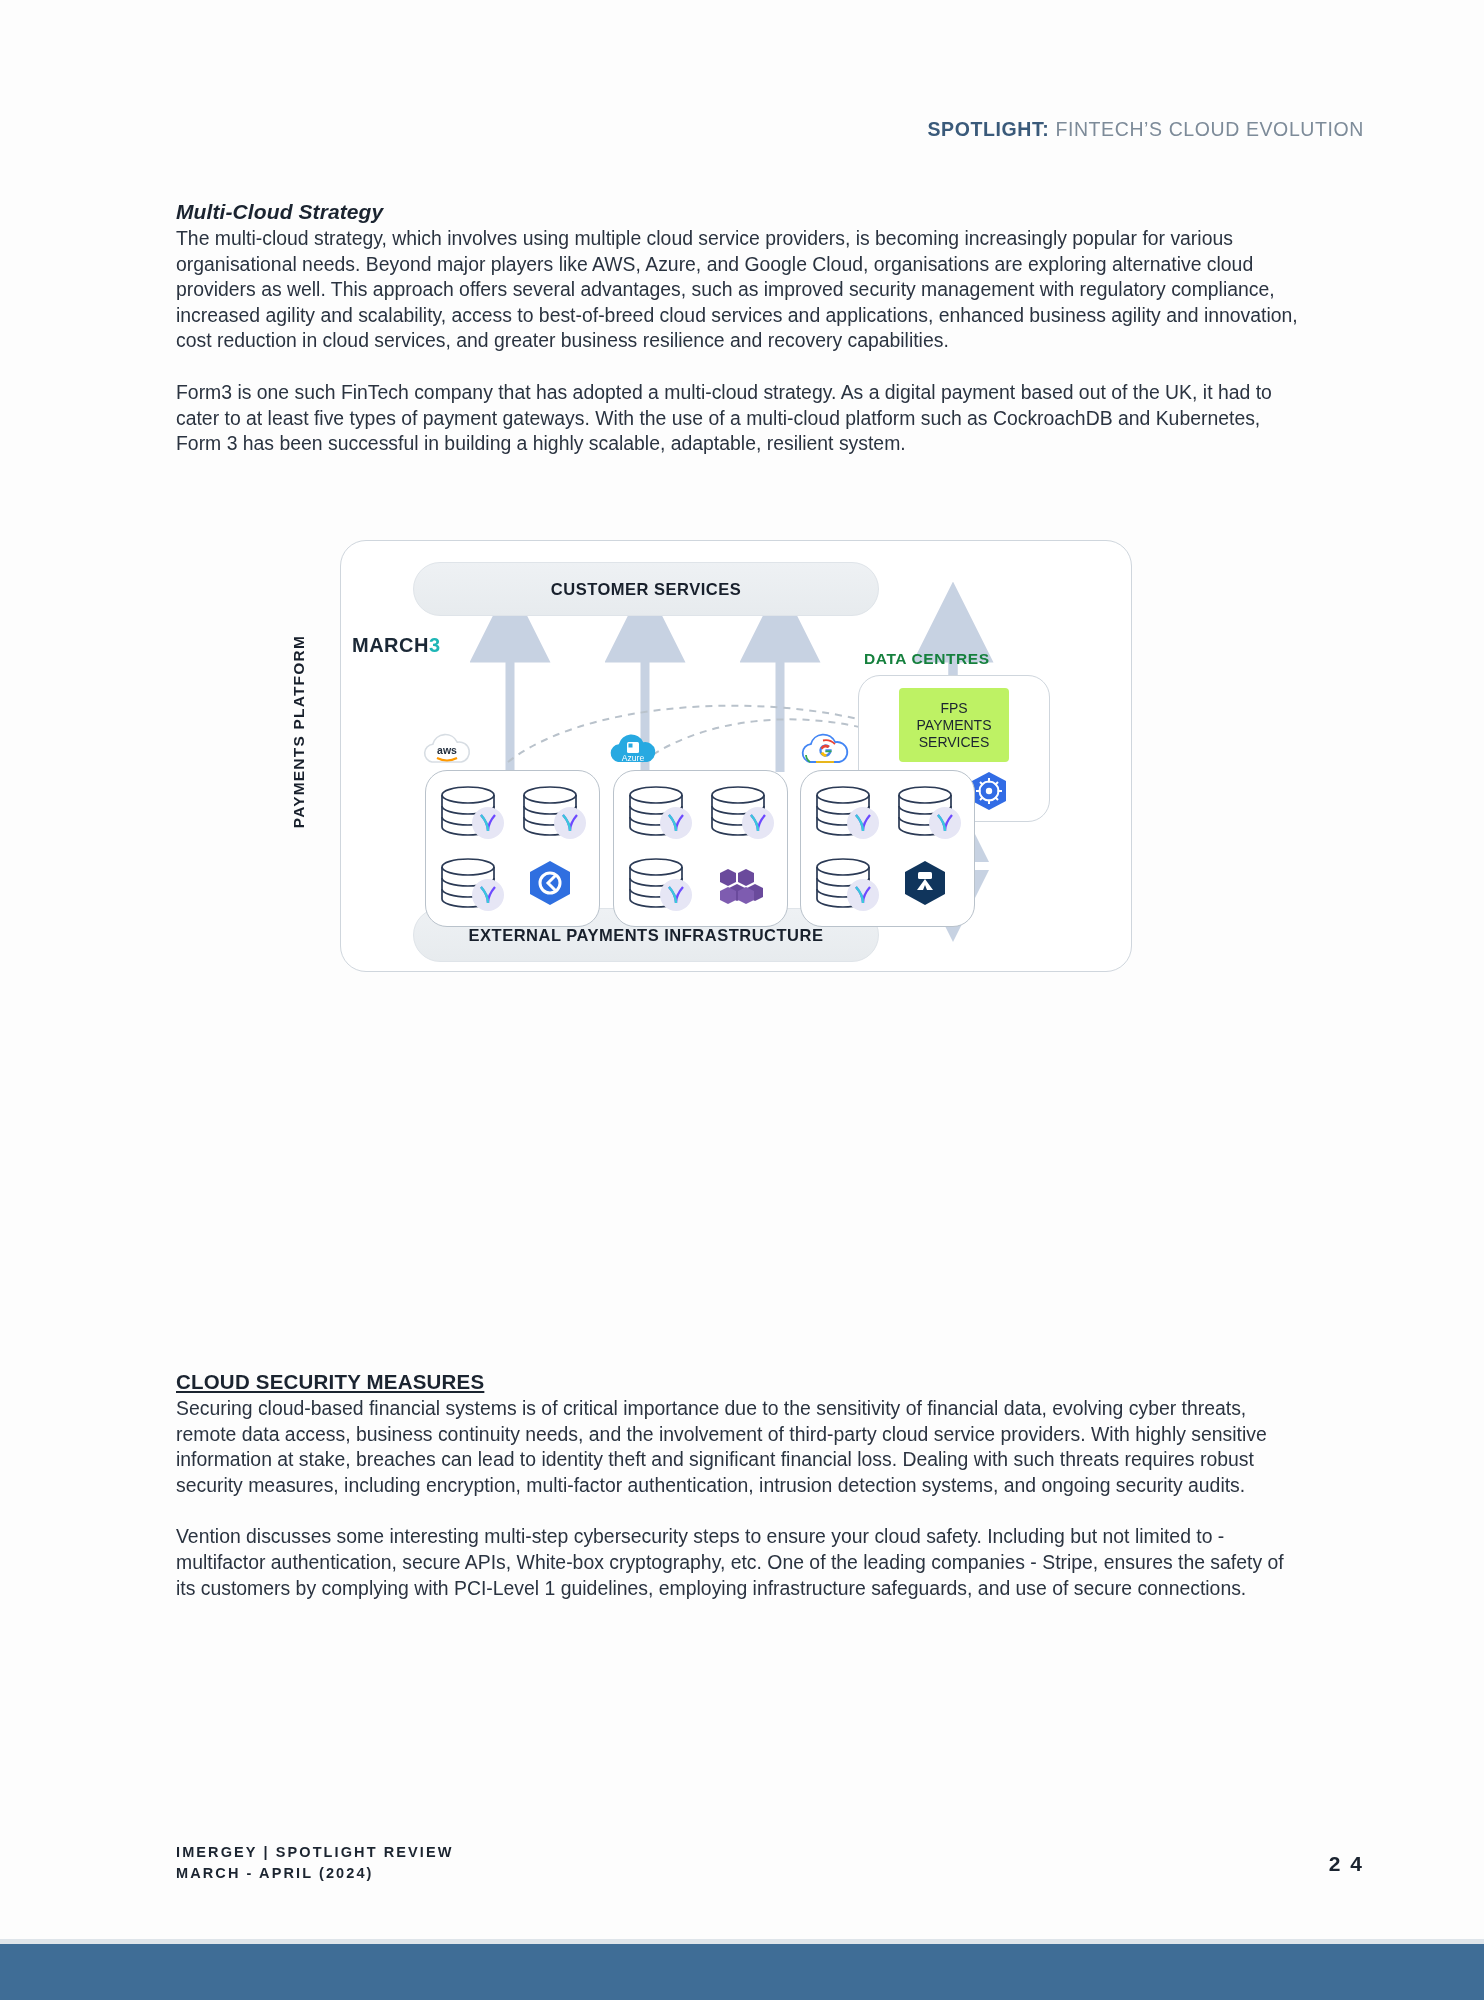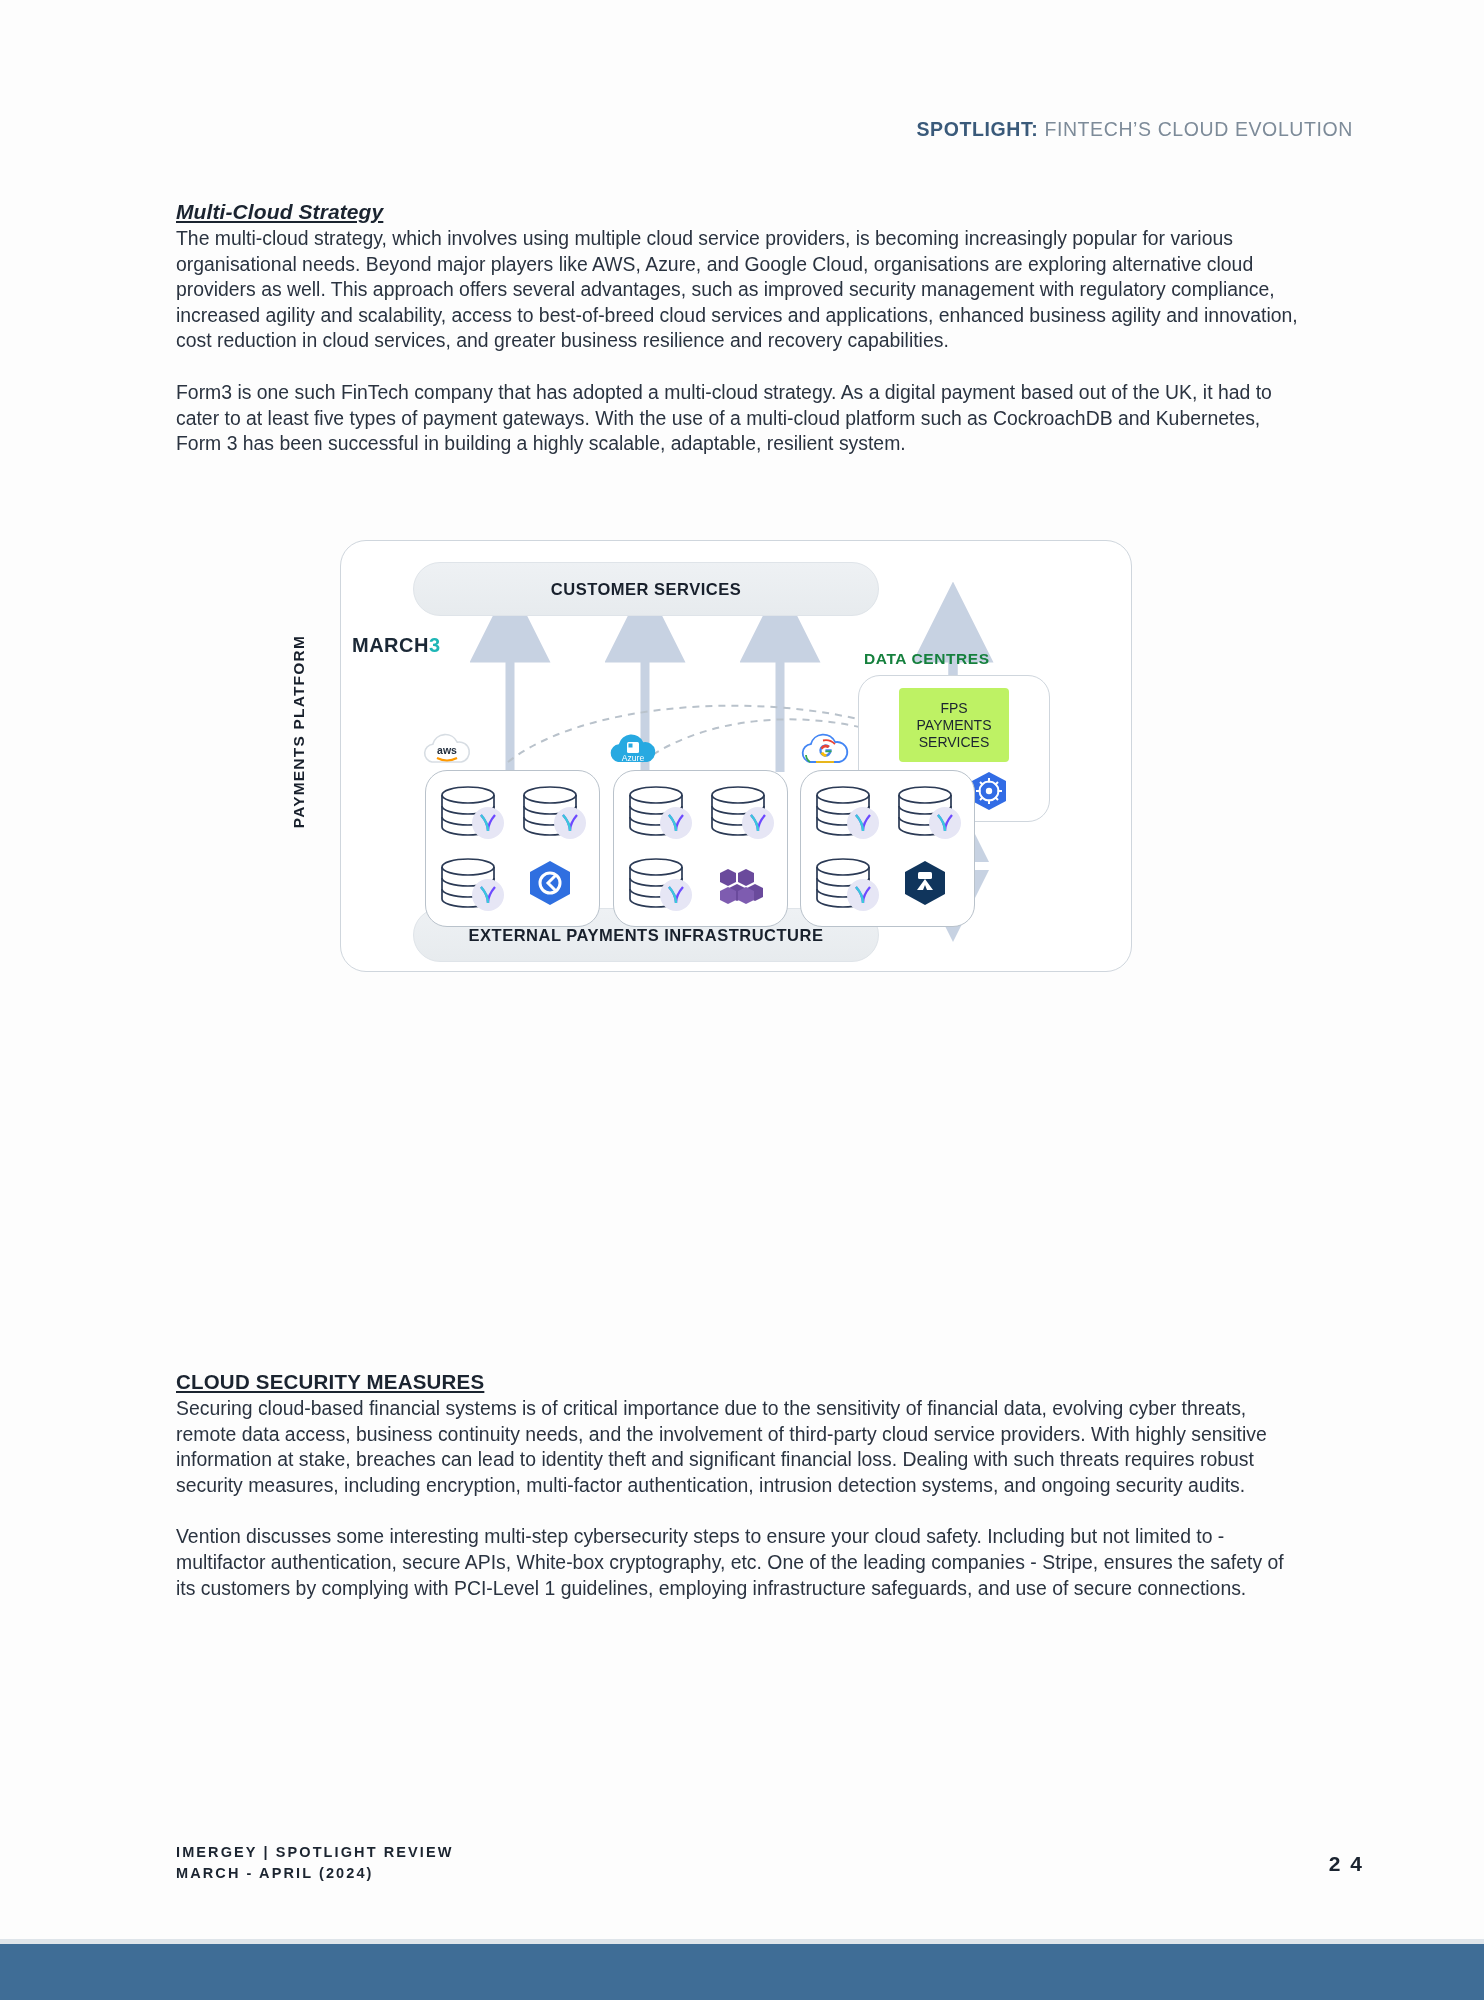--- a/index.html
+++ b/index.html
@@ -9,31 +9,31 @@
     font-family:"Liberation Sans", sans-serif;
     position:relative;
     overflow:hidden;
   }
   .page {
     position:absolute; inset:0;
     background:#fdfdfd;
   }
   
   .header {
-    position:absolute; top:118px; right:131px;
+    position:absolute; top:118px; right:120px;
     font-size:19.5px; letter-spacing:.6px;
     color:#7d8b99; white-space:nowrap;
   }
   .header b { color:#3a5a7a; font-weight:700; }
 
   
   .col { position:absolute; left:176px; width:1128px; }
   .h-sub {
     font-size:21px; font-weight:700; font-style:italic;
-    color:#1b2430; margin:0 0 2px 0; letter-spacing:.1px;text-decoration:underline;
+    color:#1b2430; margin:0 0 2px 0; letter-spacing:.1px;
   }
   .h-caps {
     font-size:20.5px; font-weight:700; color:#1b2430;
     margin:0 0 2px 0; letter-spacing:.2px;text-decoration:underline;
   }
   p.body {
     font-size:19.4px; line-height:25.6px; color:#2a3340;
     margin:0 0 0 0; text-align:left;
   }
   p.gap { margin-top:26px; }

